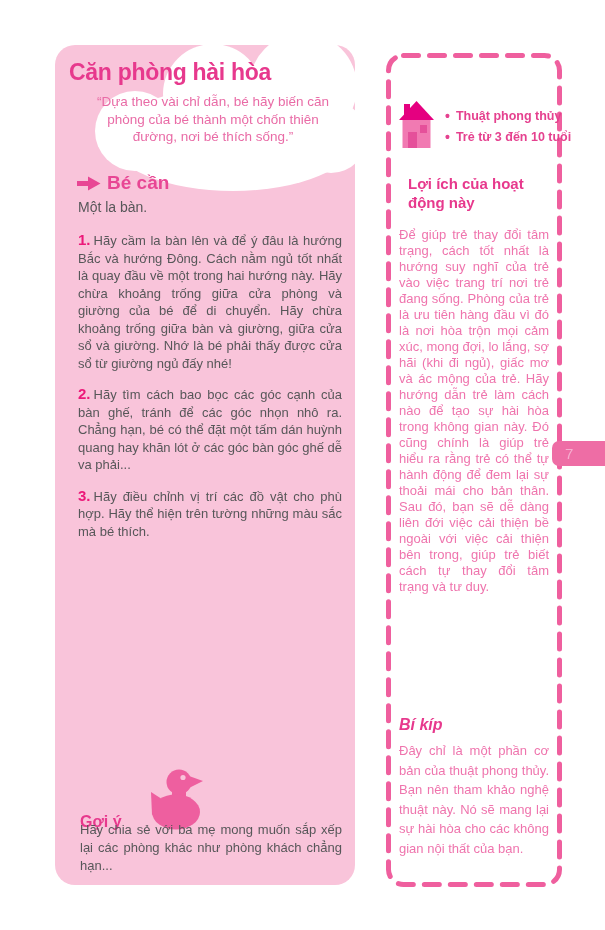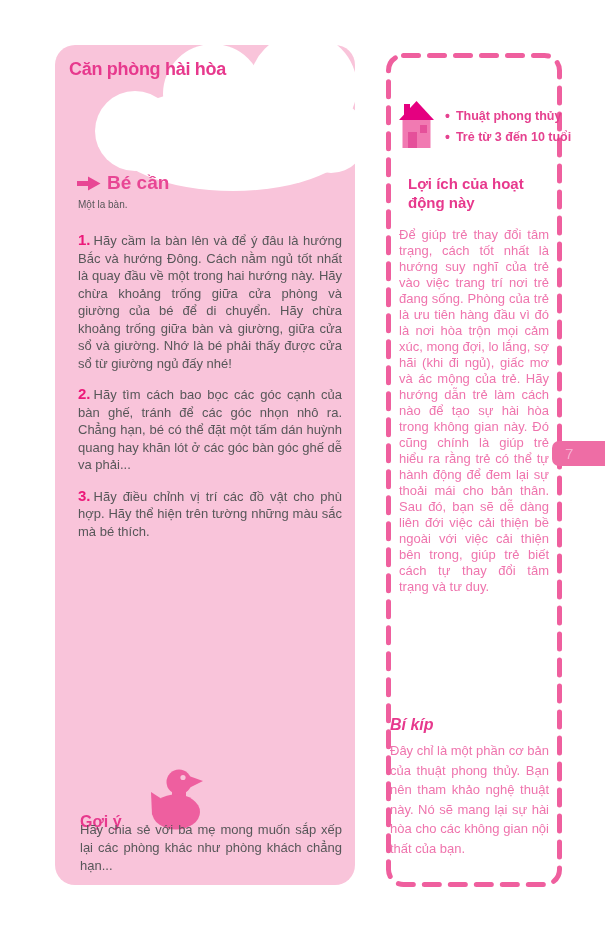--- a/index.html
+++ b/index.html
@@ -7,32 +7,32 @@
   body { font-family: "Liberation Sans", "DejaVu Sans", sans-serif; position: relative; }
 
   
   .panel {
     position: absolute; left: 55px; top: 45px; width: 300px; height: 840px;
     background: #f9c4da; border-radius: 20px;
   }
   .cloud-svg { position: absolute; left: 28px; top: -16px; width: 284px; height: 172px; }
   .panel-title {
     position: absolute; left: 14px; top: 14px; z-index: 3;
-    font-size: 18px; font-weight: bold; letter-spacing: -0.3px; color: #e7398d;
+    font-size: 23px; font-weight: bold; letter-spacing: -0.3px; color: #e7398d;
   }
   .panel-quote {
     position: absolute; left: 32px; top: 48px; width: 252px; z-index: 3;
     font-size: 13.5px; line-height: 17.5px; text-align: center; color: #e96ba6;
   }
   .needs-heading {
     position: absolute; left: 22px; top: 127px; z-index: 3;
     font-size: 19px; font-weight: bold; color: #e84694;
     display: flex; align-items: center; gap: 6px;
   }
-  .needs-text { position: absolute; left: 23px; top: 154px; font-size: 10px; color: #575759; }
+  .needs-text { position: absolute; left: 23px; top: 154px; font-size: 14px; color: #575759; }
   .steps {
     position: absolute; left: 23px; top: 186px; width: 264px; max-height: 528px; overflow: hidden;
   }
   .step { margin-bottom: 13px; font-size: 13px; line-height: 17.5px; color: #575759; text-align: justify; }
   .step-number { font-size: 15px; font-weight: bold; color: #ec1879; margin-right: 3px; }
   .tip-duck { position: absolute; left: 93px; top: 722px; width: 58px; height: 68px; }
   .tip-heading { position: absolute; left: 25px; top: 752px; font-size: 16px; font-weight: bold; color: #e7398d; margin-top: 16px; }
   .tip-text {
     position: absolute; left: 25px; top: 776px; width: 262px;
     font-size: 13px; line-height: 18px; color: #575759; text-align: justify;
@@ -50,21 +50,21 @@
   .tag { display: flex; gap: 6px; font-size: 12.5px; font-weight: bold; color: #e5418f; line-height: 21px; white-space: nowrap; }
   .tag .bullet { font-size: 14px; }
   .benefits-heading {
     margin: 26px auto 0 auto; width: 132px; text-align: left;
     font-size: 15px; font-weight: bold; color: #e7398d; line-height: 19px; position: relative; z-index: 2;
   }
   .benefits-text {
     margin-top: 15px; font-size: 13px; line-height: 16px; color: #ef74ad;
     text-align: justify; max-height: 452px; overflow: hidden; position: relative; z-index: 2;
   }
-  .secret { position: absolute; left: 4px; right: 13px; top: 663px; z-index: 2; }
+  .secret { position: absolute; left: 13px; right: 13px; top: 663px; z-index: 2; }
   .secret-heading { font-size: 16px; font-weight: bold; font-style: italic; color: #e7398d; }
   .secret-text {
     margin-top: 7px; font-size: 13px; line-height: 19.5px; color: #ef74ad;
     text-align: justify; max-height: 150px; overflow: hidden;
   }
 
   
   .page-tab {
     position: absolute; left: 552px; top: 441px; width: 53px; height: 25px;
     background: #ee6da5; border-radius: 7px 0 0 7px; z-index: 5;
@@ -79,20 +79,21 @@
   <svg class="cloud-svg" viewBox="0 0 284 172" aria-hidden="true">
     <circle cx="130" cy="65" r="50" fill="#ffffff"></circle>
     <circle cx="220" cy="58" r="54" fill="#ffffff"></circle>
     <circle cx="248" cy="108" r="36" fill="#ffffff"></circle>
     <circle cx="52" cy="102" r="40" fill="#ffffff"></circle>
     <ellipse cx="150" cy="110" rx="122" ry="52" fill="#ffffff"></ellipse>
   </svg>
 
   <div class="panel-title">Căn phòng hài hòa</div>
 
+  <div class="panel-quote">“Dựa theo vài chỉ dẫn, bé hãy biến căn phòng của bé thành một chốn thiên đường, nơi bé thích sống.”</div>
 
   <div class="needs-heading">
     <svg width="24" height="15" viewBox="0 0 24 15" aria-hidden="true">
       <path d="M0 5 h11 V0.5 L23.5 7.5 L11 14.5 V10 H0 Z" fill="#e84694"></path>
     </svg>
     <span>Bé cần</span>
   </div>
 
   <div class="needs-text">Một la bàn.</div>
 

